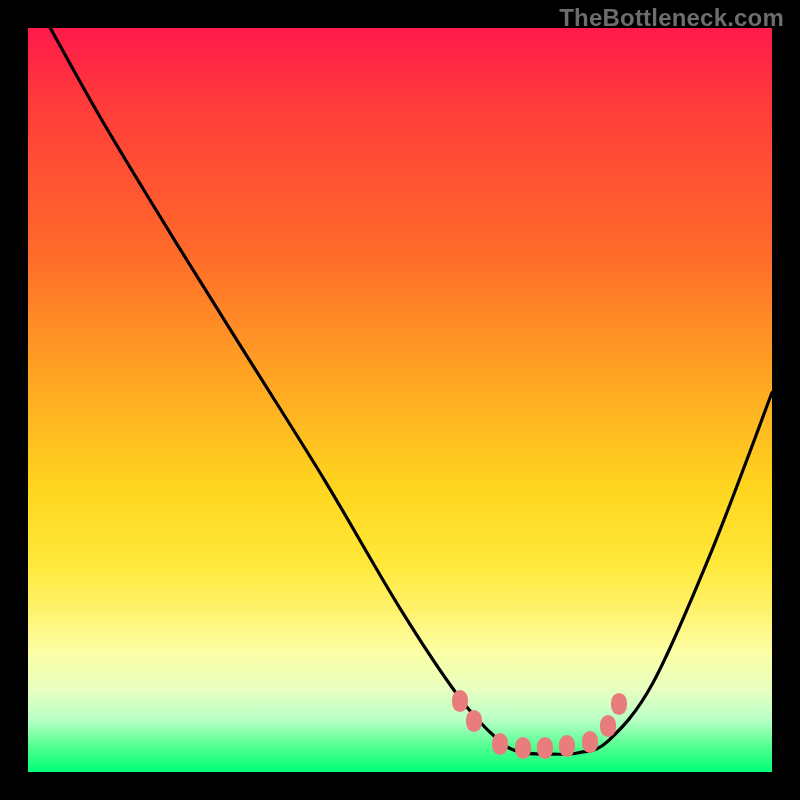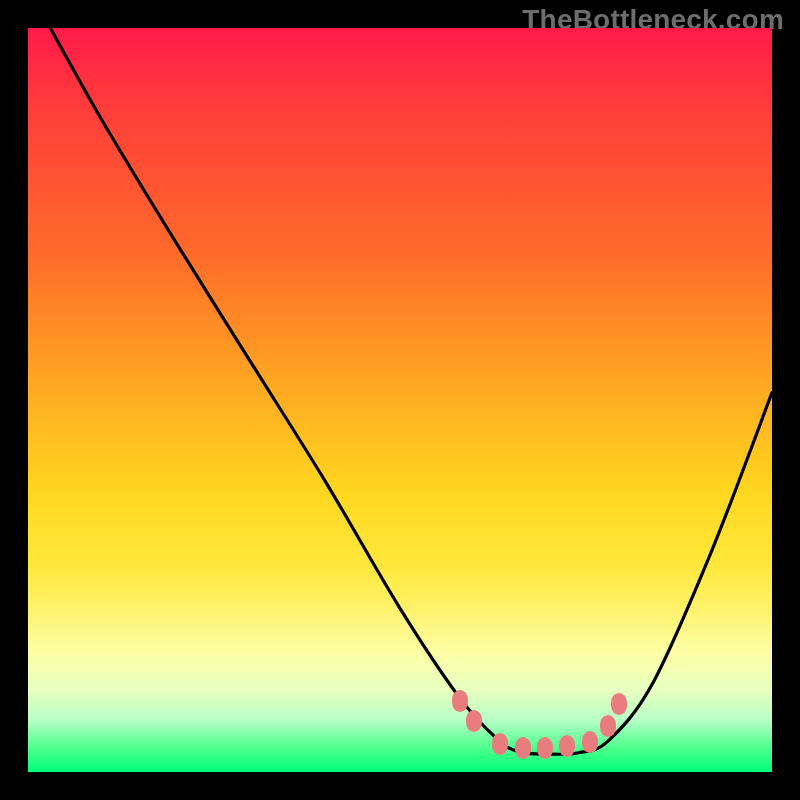--- a/index.html
+++ b/index.html
@@ -37,21 +37,21 @@
       #b8ffc6 93%,
       #48ff8a 97%,
       #00ff7a 100%
     );
   }
   .watermark {
     position: absolute;
     top: 4px;
     right: 16px;
     font-family: Arial, Helvetica, sans-serif;
-    font-size: 28px;
+    font-size: 24px;
     font-weight: 600;
     color: #6d6d6d;
     letter-spacing: 0.2px;
     user-select: none;
   }
   svg.curve {
     position: absolute;
     left: 0;
     top: 0;
     width: 744px;

